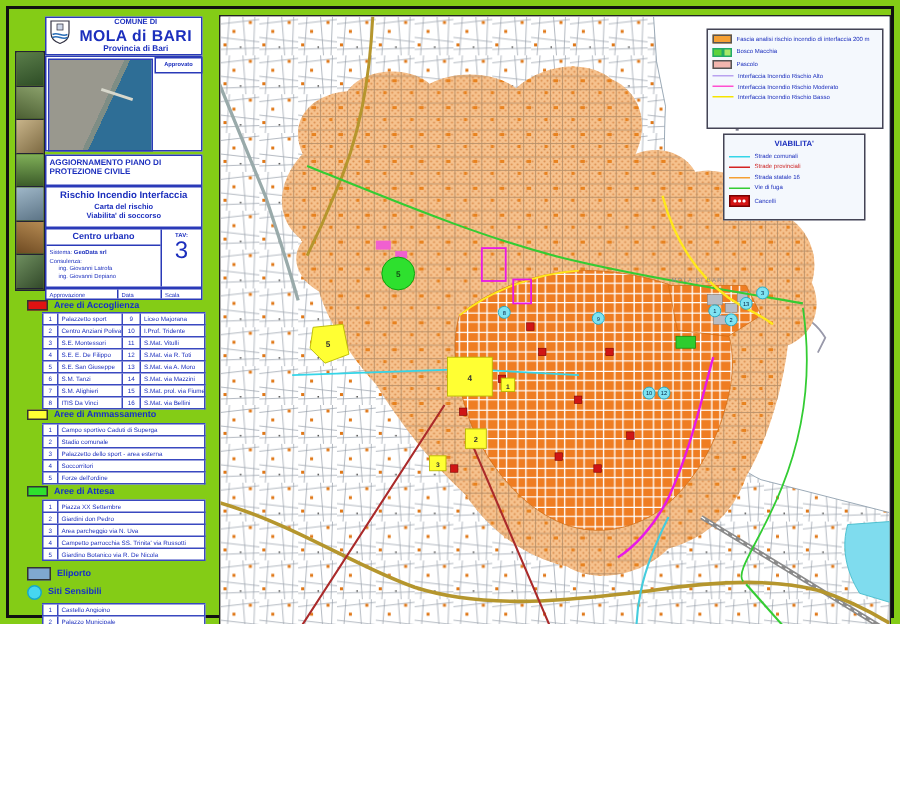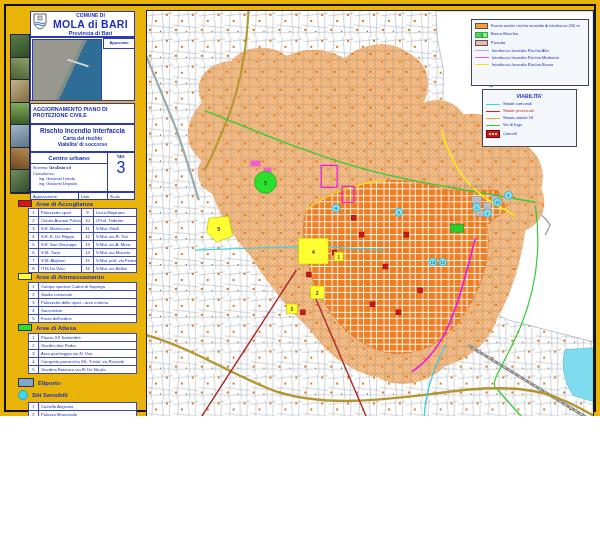--- a/index.html
+++ b/index.html
@@ -1,16 +1,16 @@
 <!DOCTYPE html>
 <html><head>
 <meta charset="utf-8">
 <style>
   html,body{margin:0;padding:0;background:#fff;}
-  #page{position:relative;width:600px;height:416px;background:#eab308;overflow:hidden;
+  #page{position:relative;width:600px;height:416px;background:#84cc16;overflow:hidden;
         font-family:"Liberation Sans", sans-serif;color:#1c2fbd;}
   #outer-frame{position:absolute;inset:4px;border:2px solid #111;}
   
   .tb-box{position:absolute;border:1px solid #2a3ab8;background:#fff;box-sizing:border-box;}
   .photo-strip{position:absolute;left:10px;top:34px;width:18px;height:158px;border:1px solid #223;
                display:flex;flex-direction:column;}
   .photo-strip>div{flex:1;border-bottom:1px solid #223;}
   .ph1{background:linear-gradient(160deg,#5a7d4a,#2e4d26);}
   .ph2{background:linear-gradient(200deg,#8aa06a,#4c5f33);}
   .ph3{background:linear-gradient(140deg,#c8b48a,#7d6a42);}

